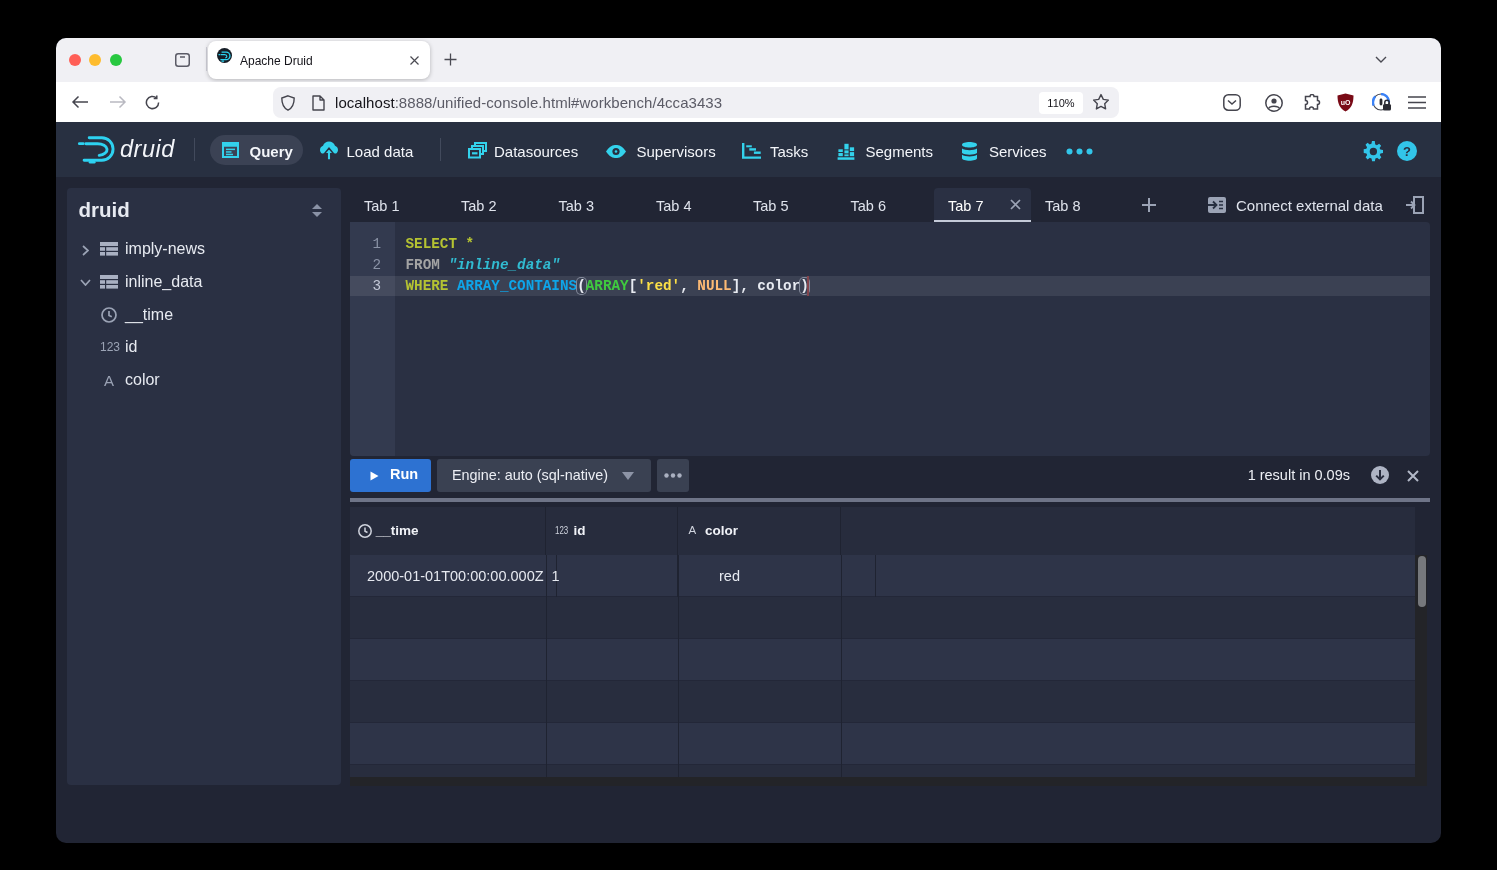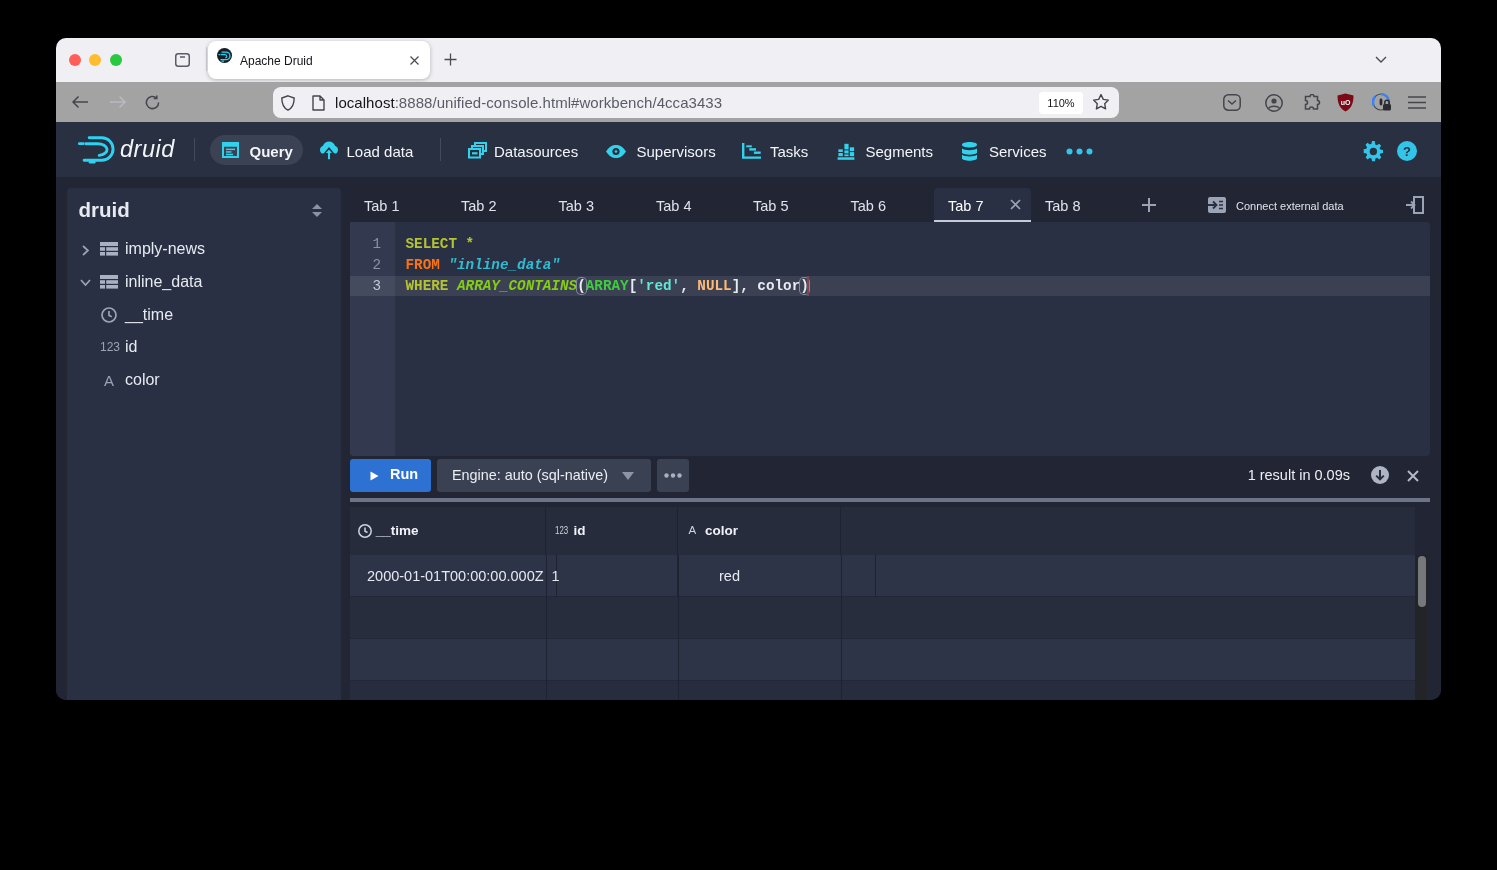--- a/index.html
+++ b/index.html
@@ -1,28 +1,28 @@
 <!DOCTYPE html>
 <html><head>
 <meta charset="utf-8">
 <style>
   * { margin:0; padding:0; box-sizing:border-box; }
   html,body { width:1497px; height:870px; background:#000; overflow:hidden;
     font-family:"Liberation Sans", sans-serif; }
   .abs { position:absolute; }
-  #win { position:absolute; left:56px; top:38px; width:1385px; height:662px;
+  #win { position:absolute; left:56px; top:38px; width:1385px; height:805px;
     border-radius:10px; overflow:hidden; background:#212534; }
 
   
   #tabbar { position:absolute; left:0; top:0; width:100%; height:44px; background:#f0f0f4; }
   .tl { position:absolute; top:16px; width:12px; height:12px; border-radius:50%; }
   #tab { position:absolute; left:152px; top:3px; width:222px; height:38px; background:#fff;
     border-radius:8px; box-shadow:0 1px 4px rgba(0,0,0,.25); }
   #tab .title { position:absolute; left:32px; top:12.5px; font-size:12px; color:#15141a; }
-  #toolbar { position:absolute; left:0; top:44px; width:100%; height:40px; background:#a3a3a3; }
+  #toolbar { position:absolute; left:0; top:44px; width:100%; height:40px; background:#ffffff; }
   #urlbar { position:absolute; left:217px; top:5px; width:846px; height:31px; background:#f0f0f4; border-radius:8px; }
   #urlbar .txt { position:absolute; left:62px; top:7px; font-size:15px; letter-spacing:0.05px; color:#5b5b66; white-space:nowrap; }
   #urlbar .txt b { color:#15141a; font-weight:400; }
   #zoompill { position:absolute; left:983px; top:10px; width:44px; height:22px; background:#fff;
     border-radius:4px; font-size:11px; color:#15141a; text-align:center; line-height:22px; }
   .fxicon { position:absolute; }
 
   
   #nav { position:absolute; left:0; top:84px; width:100%; height:55px; background:#283041; }
   .navitem { position:absolute; top:0; height:60px; line-height:60px; color:#f3f5f9;
@@ -316,35 +316,35 @@
       </svg>
       <div class="qtab" style="left:695px;">Tab 8</div>
       <svg class="abs" style="left:792px; top:10px;" width="14" height="14" viewBox="0 0 14 14">
         <path d="M7 0 V14 M0 7 H14" stroke="#9ba3b5" stroke-width="2"></path>
       </svg>
       <svg class="abs" style="left:858px; top:9px;" width="18" height="16" viewBox="0 0 18 16">
         <rect x="0" y="0" width="18" height="16" rx="2" fill="#9ba3b5"></rect>
         <path d="M0 8 H8 M5 4.5 L8.5 8 L5 11.5" stroke="#283041" stroke-width="1.8" fill="none"></path>
         <path d="M11 4.5 H15 M11 8 H15 M11 11.5 H15" stroke="#283041" stroke-width="1.6"></path>
       </svg>
-      <div class="qtab" style="left:886px; font-size:11px;">Connect external data</div>
+      <div class="qtab" style="left:886px; font-size:15px;">Connect external data</div>
       <svg class="abs" style="left:1056px; top:8px;" width="18" height="18" viewBox="0 0 18 18">
         <path d="M0 9 H8 M5 5.5 L8.5 9 L5 12.5" stroke="#9ba3b5" stroke-width="1.8" fill="none"></path>
         <rect x="8" y="1" width="9" height="16" fill="none" stroke="#9ba3b5" stroke-width="2"></rect>
       </svg>
       <div id="editor">
         <div id="activeline"></div>
         <div id="gutter"></div>
         <div id="activegut"></div>
         <div class="lnum" style="top:11.5px;">1</div>
         <div class="lnum" style="top:32.5px;">2</div>
         <div class="lnum" style="top:53.5px; color:#c2c7d6;">3</div>
         <div class="cline" style="top:11.5px;text-align:center;"><span style="color:#b5c332;">SELECT *</span></div>
-        <div class="cline" style="top:32.5px;"><span style="color:#f97316;margin-top:21px;">FROM</span> <span style="color:#31bcd2; font-style:italic;">"inline_data"</span></div>
-        <div class="cline" style="top:53.5px;"><span style="color:#b5c332;">WHERE</span> <span style="color:#84cc16;font-style:italic;">ARRAY_CONTAINS</span><span class="paren">(</span><span style="color:#3fca3f;">ARRAY</span>[<span style="color:#5eead4;text-align:center;">'red'</span>, <span style="color:#fdba74;">NULL</span>], color<span class="paren">)</span></div>
+        <div class="cline" style="top:32.5px;"><span style="color:#a3a3a3;margin-top:21px;">FROM</span> <span style="color:#31bcd2; font-style:italic;">"inline_data"</span></div>
+        <div class="cline" style="top:53.5px;"><span style="color:#b5c332;">WHERE</span> <span style="color:#0ea5e9;">ARRAY_CONTAINS</span><span class="paren">(</span><span style="color:#3fca3f;">ARRAY</span>[<span style="color:#fde047;text-align:center;">'red'</span>, <span style="color:#fdba74;">NULL</span>], color<span class="paren">)</span></div>
         <div style="position:absolute; left:456.5px; top:54px; width:2.5px; height:19.5px; background:#84454d;"></div>
       </div>
       <div id="runbtn">
         <svg class="abs" style="left:20px; top:11.5px;" width="9" height="10" viewBox="0 0 9 10">
             <path d="M0.5 0.5 L8.5 5 L0.5 9.5 Z" fill="#fff"></path>
           </svg>
         <span style="position:absolute; left:40px; top:7px;">Run</span>
       </div>
       <div id="enginebtn">
           <span style="position:absolute; left:15px; top:7.5px;">Engine: auto (sql-native)</span>

